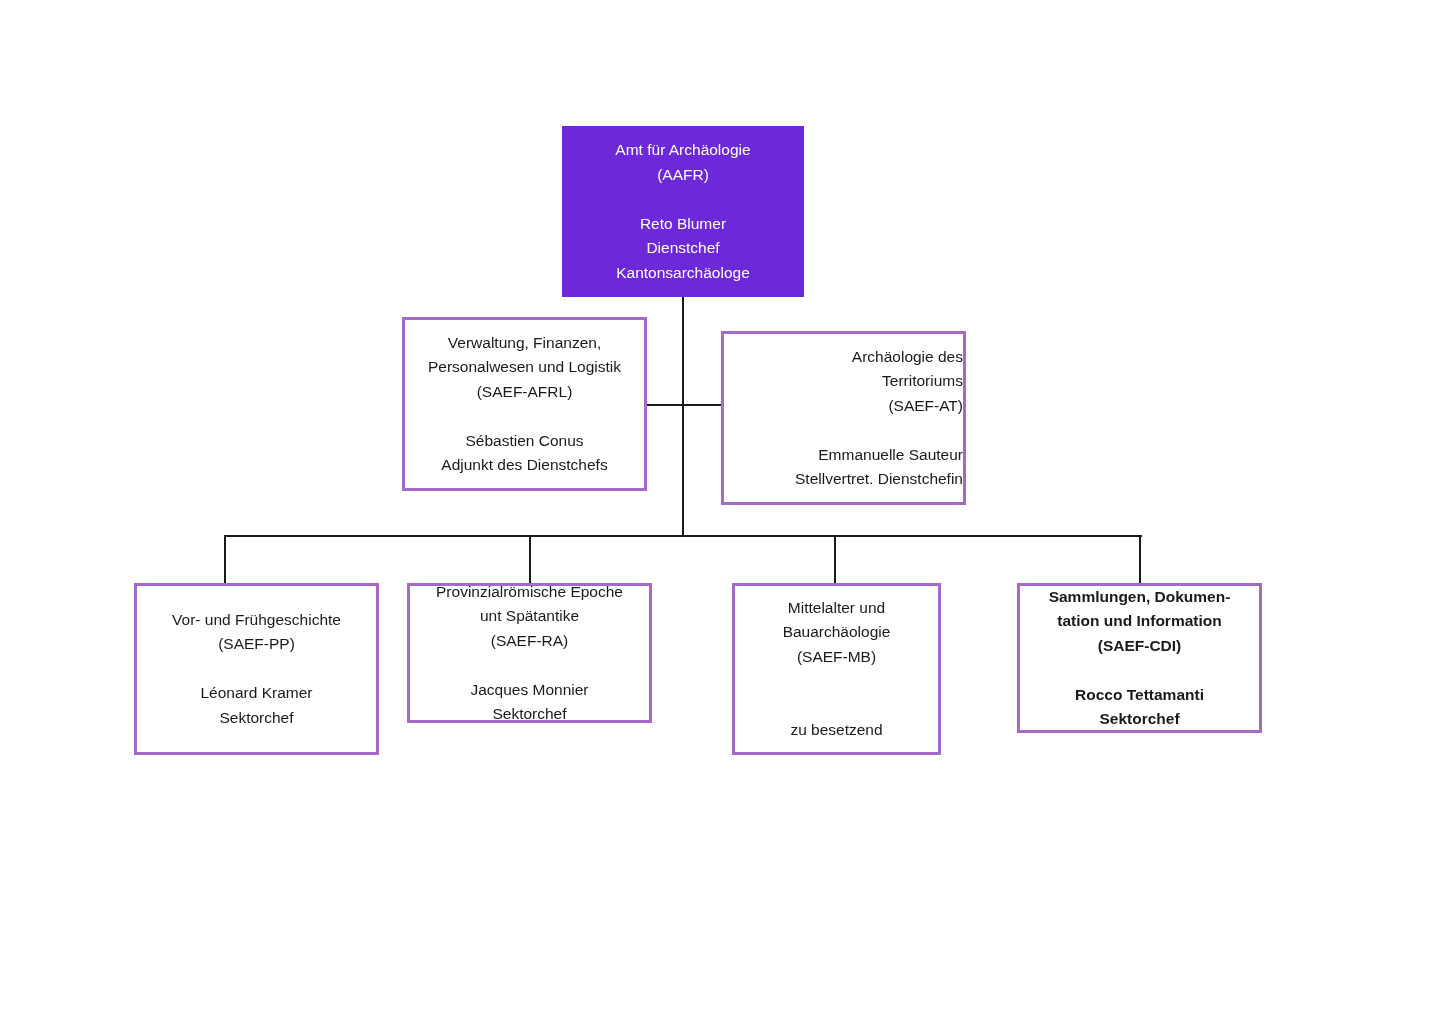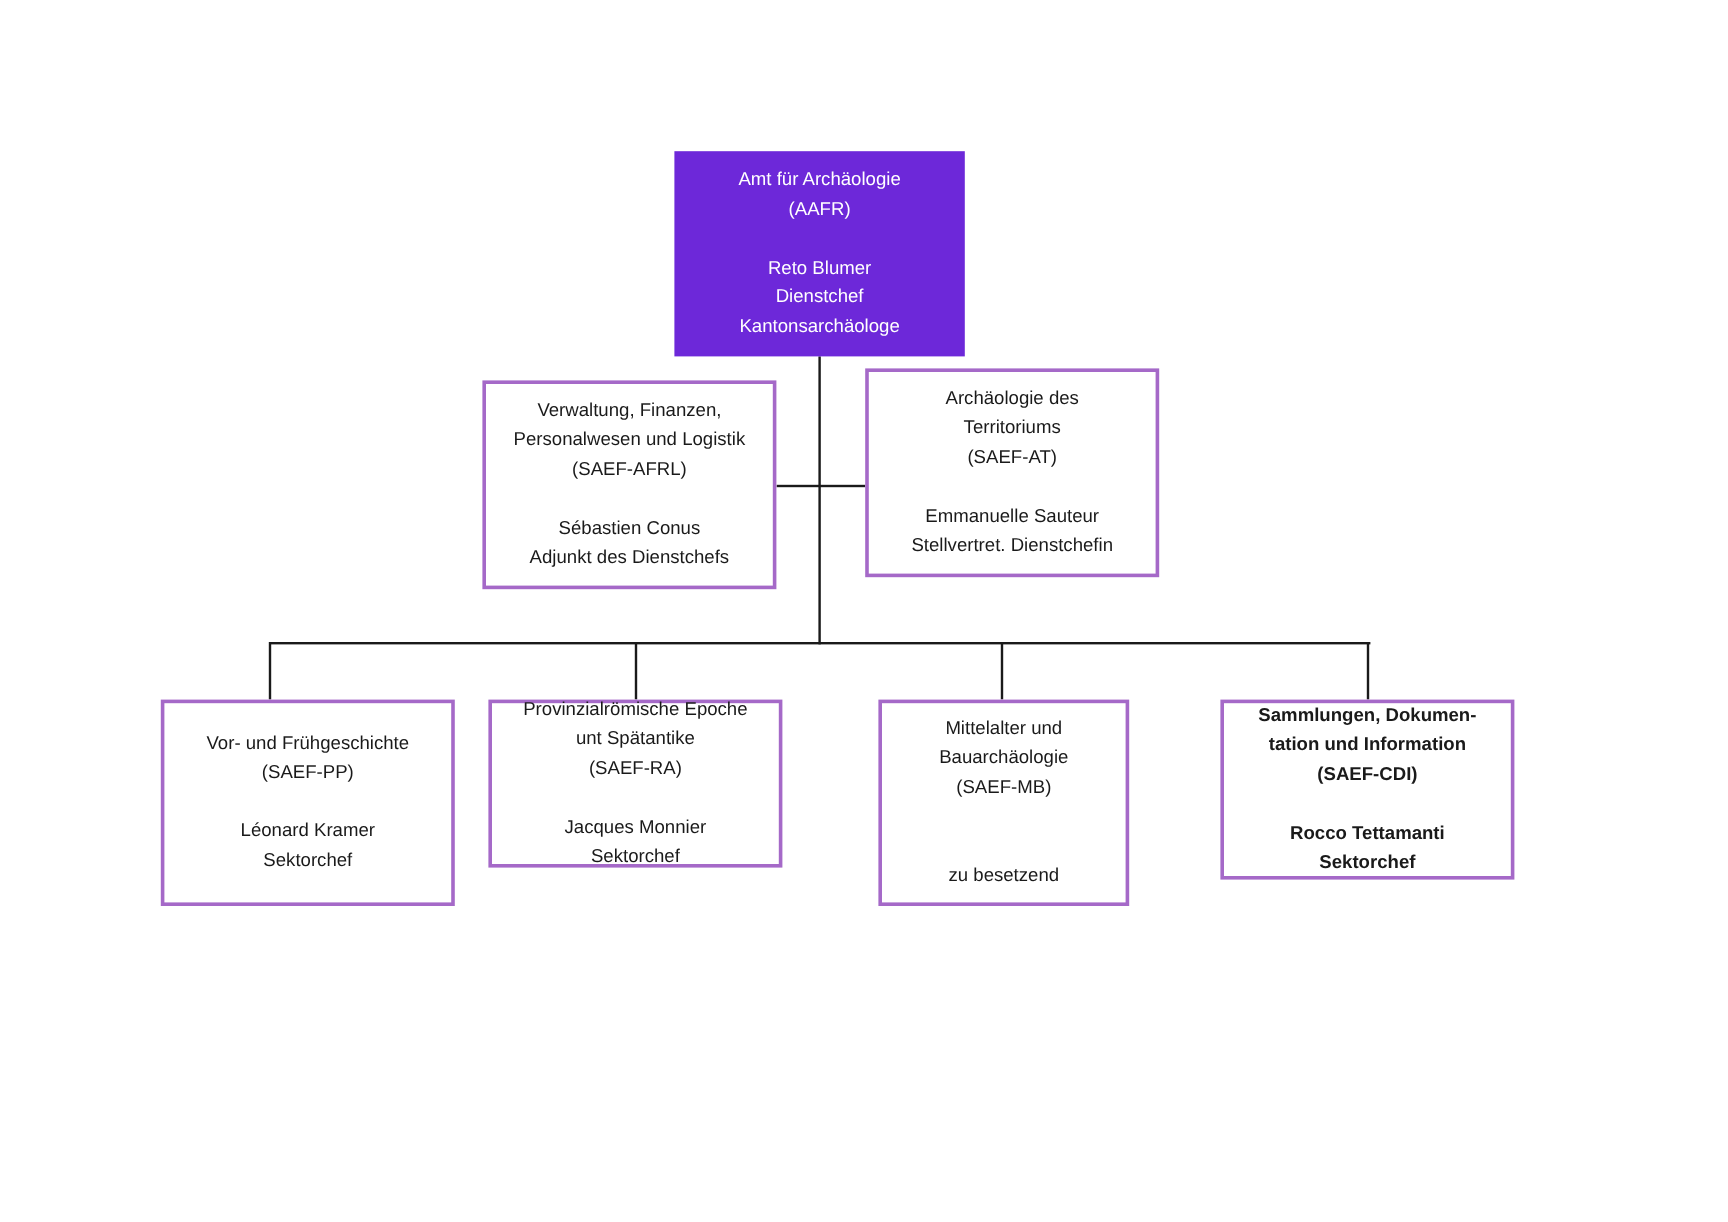--- a/index.html
+++ b/index.html
@@ -101,21 +101,21 @@
       <span class="line">Verwaltung, Finanzen,</span>
       <span class="line">Personalwesen und Logistik</span>
       <span class="line">(SAEF-AFRL)</span>
     </div>
     <div class="node-person">
       <span class="line">Sébastien Conus</span>
       <span class="line">Adjunkt des Dienstchefs</span>
     </div>
   </div>
 
-  <div class="node framed" style="left:721px; top:307px; width:245px; height:174px;">
+  <div class="node framed" style="left:721px; top:331px; width:245px; height:174px;text-align:right;">
     <div class="node-title">
       <span class="line">Archäologie des</span>
       <span class="line">Territoriums</span>
       <span class="line">(SAEF-AT)</span>
     </div>
     <div class="node-person">
       <span class="line">Emmanuelle Sauteur</span>
       <span class="line">Stellvertret. Dienstchefin</span>
     </div>
   </div>

